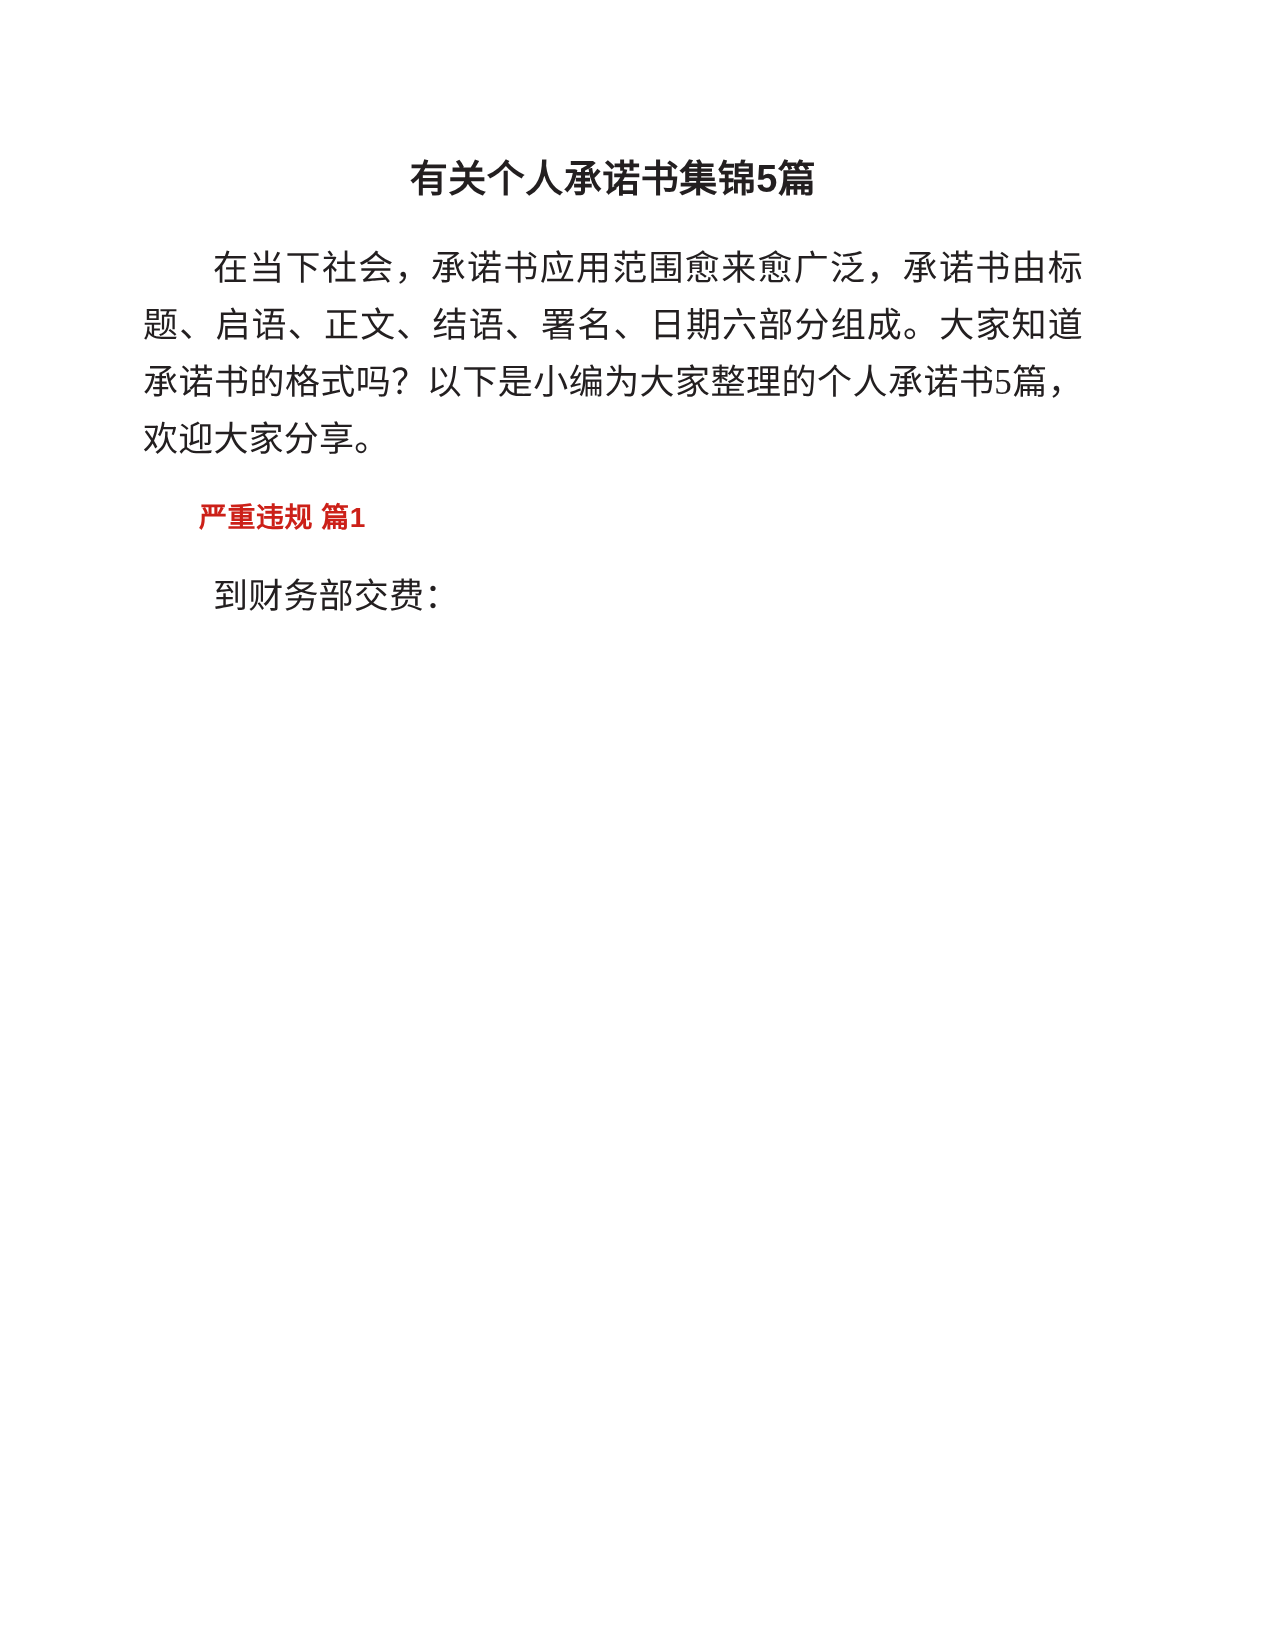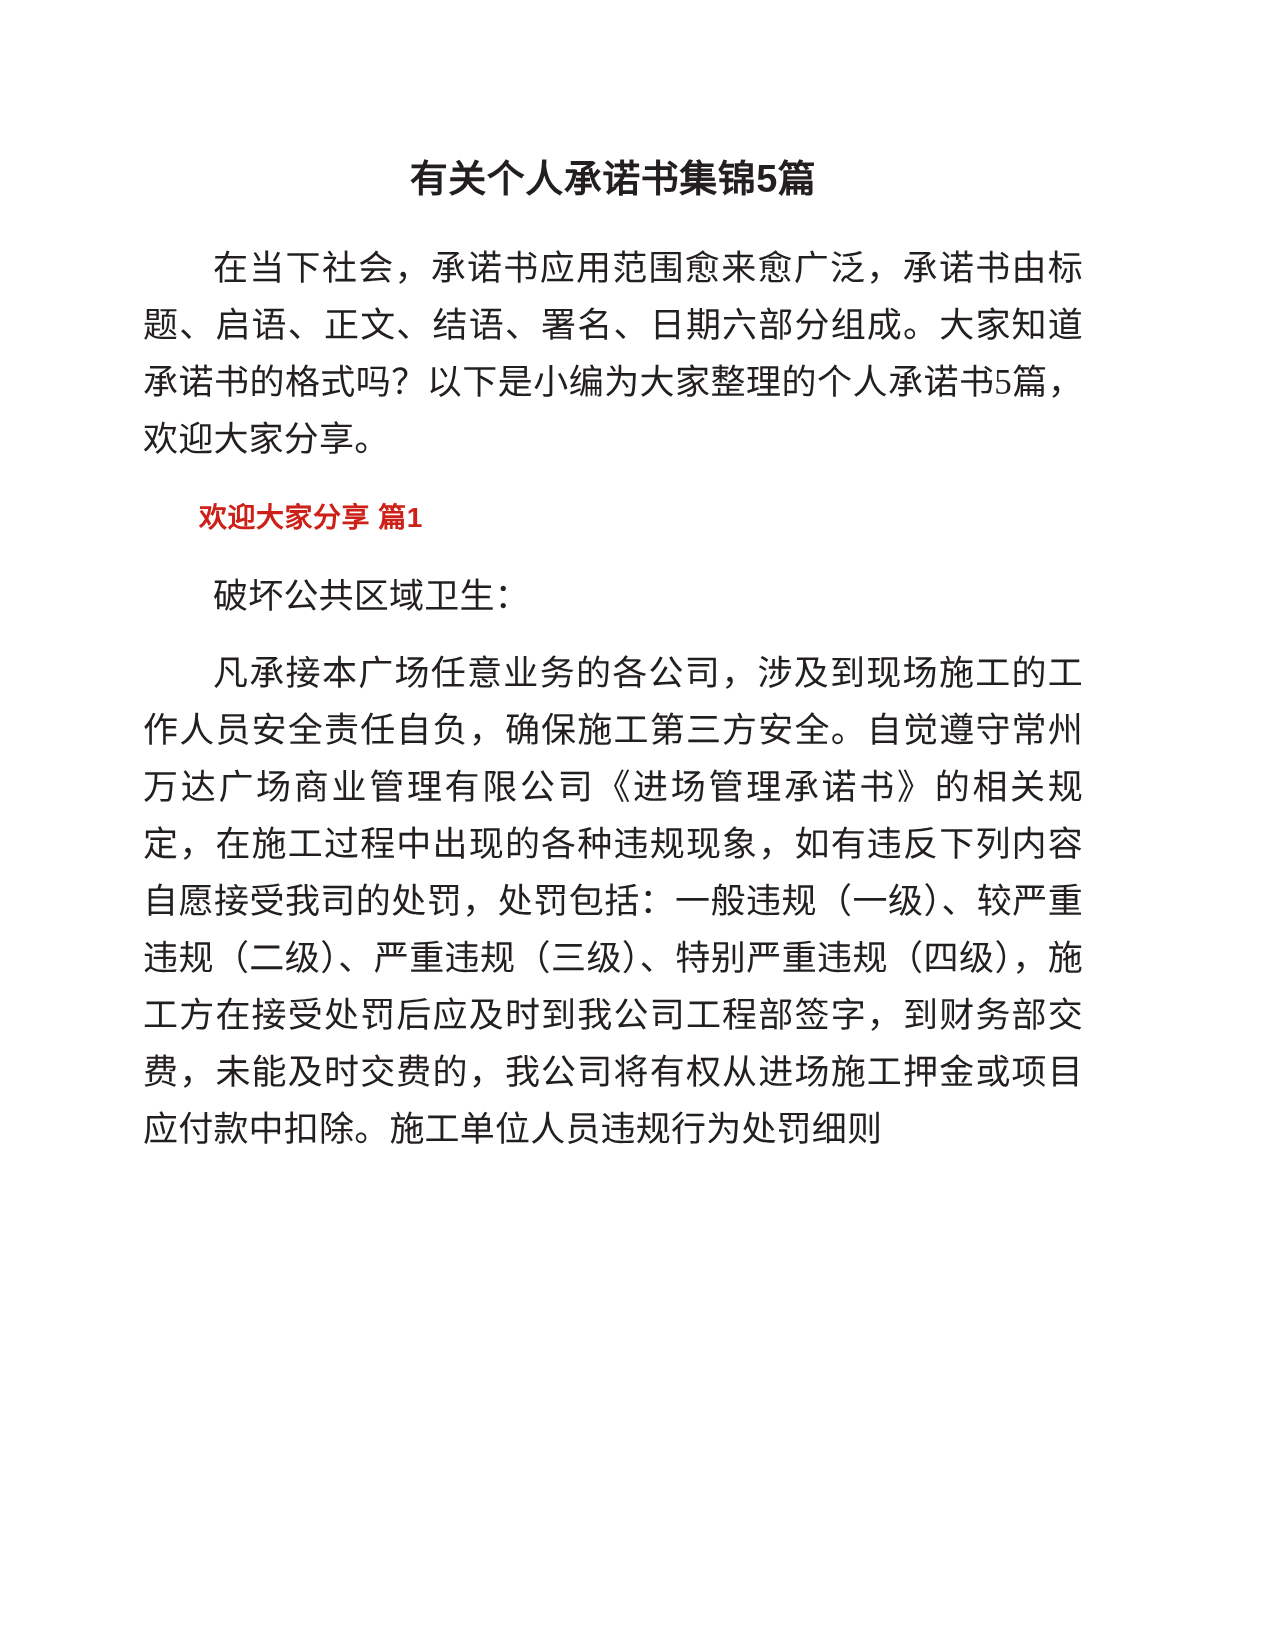--- a/index.html
+++ b/index.html
@@ -81,27 +81,26 @@
   <div class="content">
 
     <h1 class="doc-title">有关个人承诺书集锦5篇</h1>
 
     <div class="spacer-intro"></div>
 
     <p class="para indent">在当下社会，承诺书应用范围愈来愈广泛，承诺书由标题、启语、正文、结语、署名、日期六部分组成。大家知道承诺书的格式吗？以下是小编为大家整理的个人承诺书5篇，欢迎大家分享。</p>
 
     <div class="spacer-sec"></div>
 
-    <h2 class="section-heading" style="color: rgb(204, 32, 24);">欢迎大家分享  篇1</h2>
+    <h2 class="section-heading" style="color: rgb(204, 32, 24);">严重违规  篇1</h2>
 
     <div class="spacer-sec"></div>
 
-    <p class="para indent">破坏公共区域卫生：</p>
+    <p class="para indent">到财务部交费：</p>
 
     <div class="spacer-para"></div>
 
-    <p class="para indent">凡承接本广场任意业务的各公司，涉及到现场施工的工作人员安全责任自负，确保施工第三方安全。自觉遵守常州万达广场商业管理有限公司《进场管理承诺书》的相关规定，在施工过程中出现的各种违规现象，如有违反下列内容自愿接受我司的处罚，处罚包括：一般违规（一级）、较严重违规（二级）、严重违规（三级）、特别严重违规（四级），施工方在接受处罚后应及时到我公司工程部签字，到财务部交费，未能及时交费的，我公司将有权从进场施工押金或项目应付款中扣除。施工单位人员违规行为处罚细则</p>
 
     <div class="spacer-para"></div>
 
 
   </div>
 </div>
 
 </body></html>

